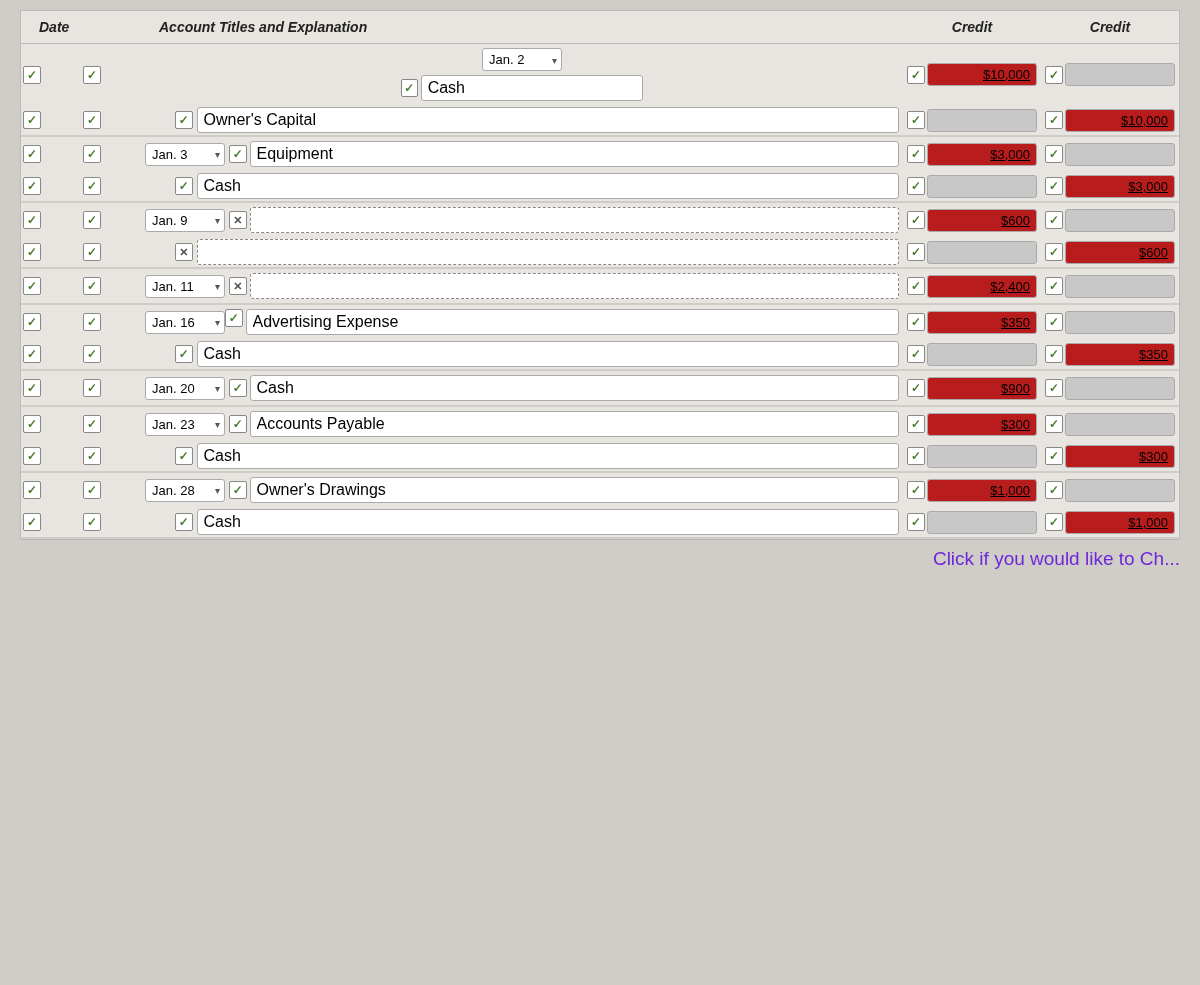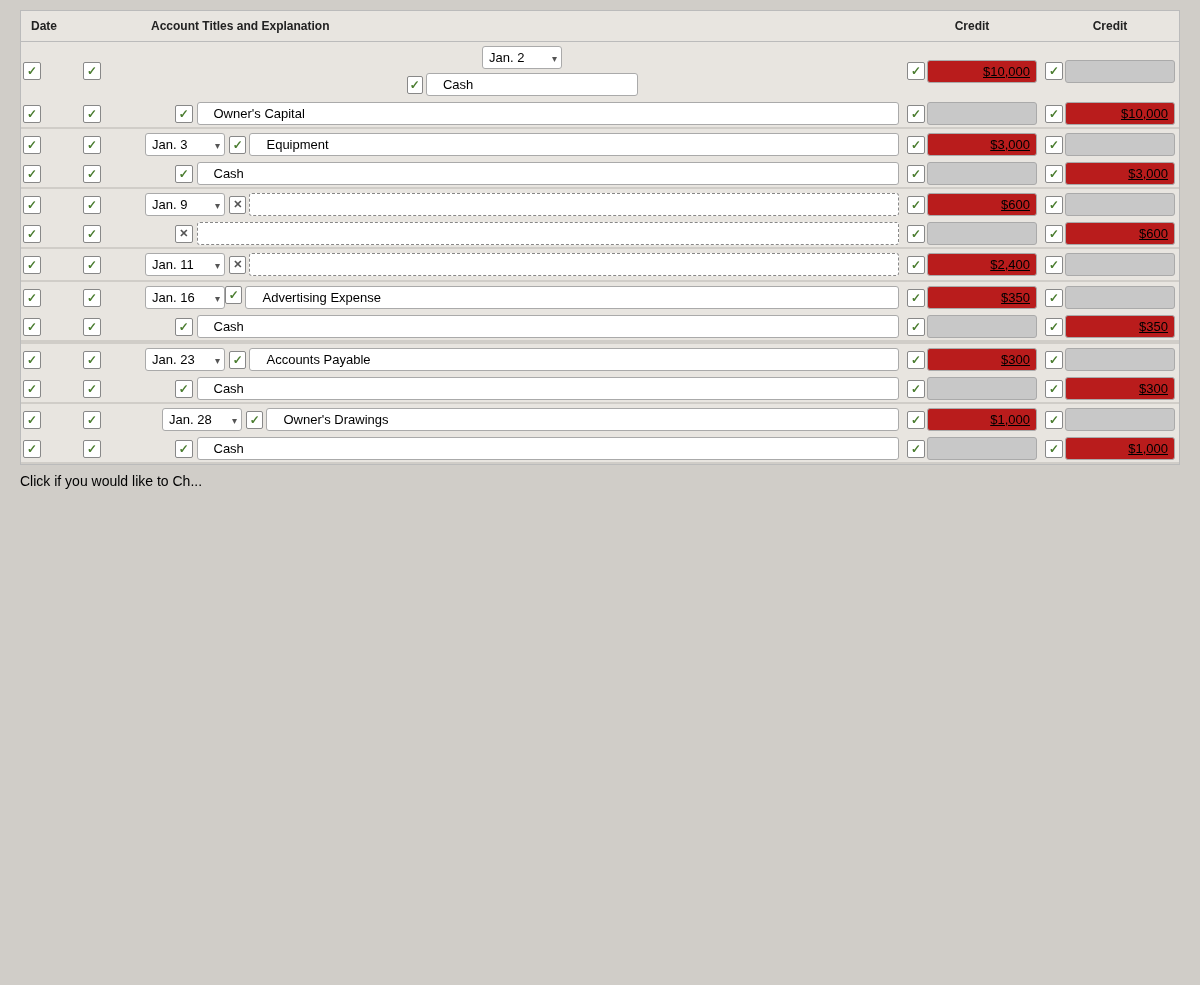--- a/index.html
+++ b/index.html
@@ -16,24 +16,25 @@
       width: 100%;
       border-collapse: separate;
       border-spacing: 0;
       background: #e8e5e0;
       border: 1px solid #bbb;
     }
 
     .journal-table th {
       background: #e8e5e0;
       font-weight: bold;
-      font-size: 12px;
-      padding: 8px 10px;
+      font-size: 14px;
+      padding: 8px 18px;
       text-align: left;
       border-bottom: 1px solid #bbb;
+      font-style: italic;
     }
 
     .journal-table th.debit-col,
     .journal-table th.credit-col {
       text-align: center;
     }
 
     .col-date { width: 120px; }
     .col-account { width: auto; }
     .col-debit { width: 130px; }
@@ -94,22 +95,22 @@
       pointer-events: none;
       font-size: 10px;
       color: #555;
     }
 
     
     .account-input {
       background: white;
       border: 1px solid #aaa;
       border-radius: 3px;
-      padding: 3px 16px;
-      font-size: 13px;
+      padding: 3px 6px;
+      font-size: 16px;
       width: 100%;
     }
 
     
     .amount-input {
       background: #c8c8c8;
       border: 1px solid #aaa;
       border-radius: 3px;
       padding: 3px 6px;
       font-size: 13px;
@@ -132,23 +133,24 @@
     .separator-row td {
       height: 2px;
       background: #d0cdc8;
     }
 
     
     .main-row td { padding: 4px 4px; }
     .sub-row td { padding: 2px 4px; }
 
     .click-hint {
-      font-size: 14px;
-      color: #000000;
+      font-size: 19px;
+      color: #6d28d9;
       padding: 8px 0;
+      text-align: right;
     }
 
     td.check-col {
       width: 24px;
       padding: 2px;
     }
   </style>
 </head>
 <body>
 
@@ -439,20 +441,53 @@
     <td style="text-align:right; padding-right:4px;">
       <div style="display:flex; align-items:center; gap:2px; justify-content:flex-end;">
         <div class="check-box checked"></div>
         <input type="text" class="amount-input filled" value="$350" style="">
       </div>
     </td>
   </tr>
       <tr class="separator-row">
         <td colspan="5"></td>
       </tr>
+      <tr class="main-row">
+    <td class="check-col">
+      <div class="check-box checked"></div>
+    </td>
+    <td class="check-col">
+      <div class="check-box checked"></div>
+    </td>
+    <td>
+      <div style="display:flex; align-items:center; gap:4px;">
+        <div class="date-wrapper">
+          <select class="date-select">
+            <option>Jan. 20</option>
+          </select>
+        </div>
+        <div style="position:relative; flex:1; display:flex; align-items:center; gap:3px;">
+          <div class="check-box checked"></div>
+          <input type="text" class="account-input " value="Cash" style="">
+        </div>
+      </div>
+    </td>
+    <td style="text-align:right; padding-right:4px;">
+      <div style="display:flex; align-items:center; gap:2px; justify-content:flex-end;">
+        <div class="check-box checked"></div>
+        <input type="text" class="amount-input filled" value="$900" style="">
+      </div>
+    </td>
+    <td style="text-align:right; padding-right:4px;">
+      <div style="display:flex; align-items:center; gap:2px; justify-content:flex-end;">
+        <div class="check-box checked"></div>
+        <input type="text" class="amount-input" value="" style="">
+      </div>
+    </td>
+  </tr>
       <tr class="separator-row">
         <td colspan="5"></td>
       </tr>
       <tr class="main-row">
     <td class="check-col">
       <div class="check-box checked"></div>
     </td>
     <td class="check-col">
       <div class="check-box checked"></div>
     </td>
@@ -512,21 +547,21 @@
         <td colspan="5"></td>
       </tr>
       <tr class="main-row">
     <td class="check-col">
       <div class="check-box checked"></div>
     </td>
     <td class="check-col">
       <div class="check-box checked"></div>
     </td>
     <td>
-      <div style="display:flex; align-items:center; gap:4px;margin-left:17px;">
+      <div style="display:flex; align-items:center; gap:4px;">
         <div class="date-wrapper">
           <select class="date-select">
             <option>Jan. 28</option>
           </select>
         </div>
         <div style="position:relative; flex:1; display:flex; align-items:center; gap:3px;">
           <div class="check-box checked"></div>
           <input type="text" class="account-input " value="Owner's Drawings" style="">
         </div>
       </div>

